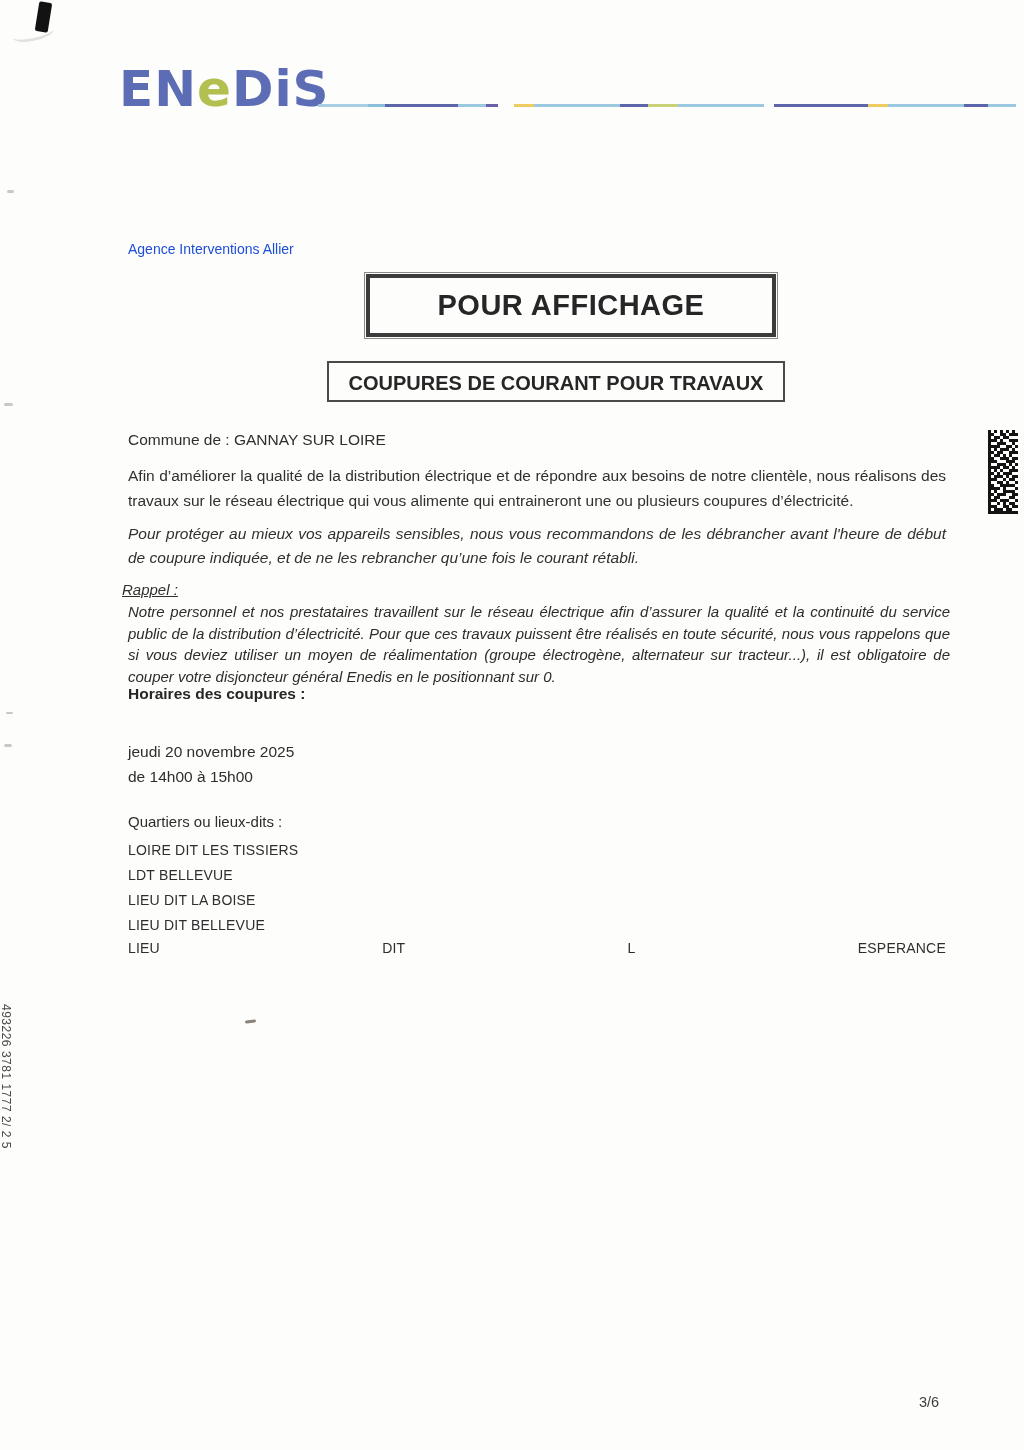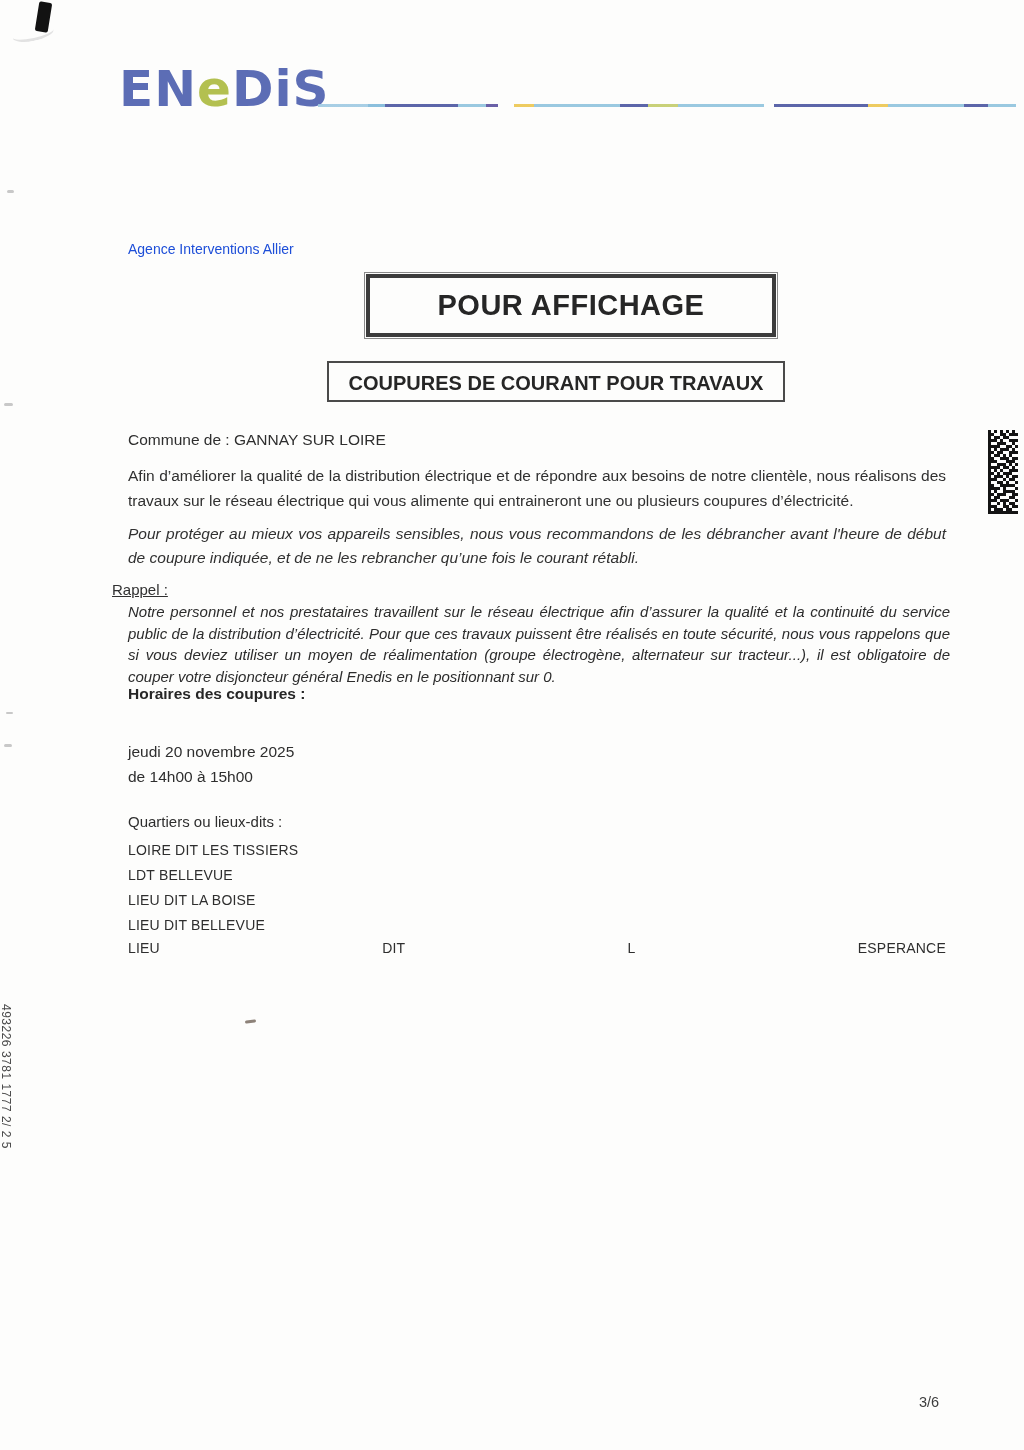--- a/index.html
+++ b/index.html
@@ -82,22 +82,22 @@
   }
 
   .commune { position: absolute; left: 128px; top: 431px; font-size: 15.5px; }
   .para {
     position: absolute; left: 128px; width: 818px;
     font-size: 15.5px; text-align: justify; color: #303030;
   }
   .para1 { top: 463px; line-height: 25px; }
   .para2 { top: 522px; line-height: 24px; font-style: italic; }
   .rappel-label {
-    position: absolute; left: 112px; top: 581px;
-    font-size: 15px; text-decoration: underline; color: #303030;
+    position: absolute; left: 122px; top: 581px;
+    font-size: 15px; font-style: italic; text-decoration: underline; color: #303030;
   }
   .rappel-text {
     position: absolute; left: 128px; top: 601px; width: 822px;
     font-size: 15px; font-style: italic; line-height: 21.5px;
     text-align: justify; color: #2c2c2c;
   }
   .horaires-label {
     position: absolute; left: 128px; top: 685px;
     font-size: 15.5px; font-weight: bold; color: #262626;
   }

